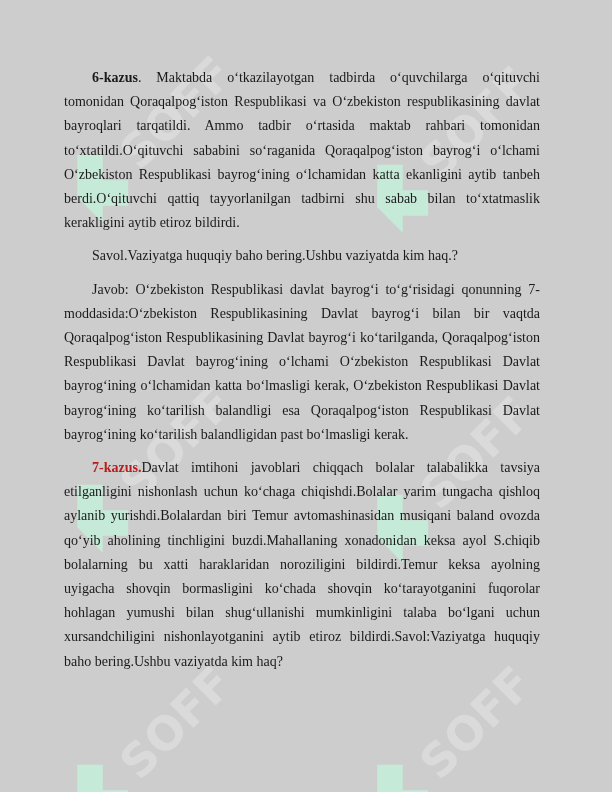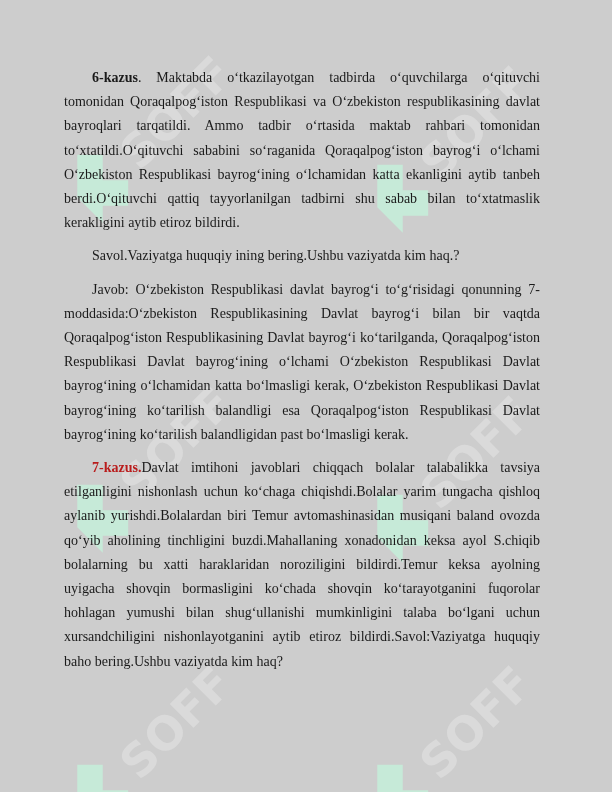--- a/index.html
+++ b/index.html
@@ -75,17 +75,17 @@
     <svg viewBox="0 0 200 200">
       <g transform="translate(20,180) rotate(-45)">
         <path d="M0,-18 L30,-48 L48,-30 L30,-12 L48,6 L30,24 L12,6 L0,18 Z M16,-16 L30,-30 L30,-2 Z" fill="#c6ead8"></path>
         <text x="62" y="8" font-family="'DejaVu Sans', sans-serif" font-weight="bold" font-size="46" fill="#dadada">SOFF</text>
       </g>
     </svg>
   </div>
 
   <div class="content">
     <p><span class="kazus">6-kazus</span><span>.</span><span> Maktabda o‘tkazilayotgan tadbirda o‘quvchilarga o‘qituvchi tomonidan Qoraqalpog‘iston Respublikasi va O‘zbekiston respublikasining davlat bayroqlari tarqatildi. Ammo tadbir o‘rtasida maktab rahbari tomonidan to‘xtatildi.O‘qituvchi sababini so‘raganida Qoraqalpog‘iston bayrog‘i o‘lchami O‘zbekiston Respublikasi bayrog‘ining o‘lchamidan katta ekanligini aytib tanbeh berdi.O‘qituvchi qattiq tayyorlanilgan tadbirni shu sabab bilan to‘xtatmaslik kerakligini aytib etiroz bildirdi.</span></p>
-    <p>Savol.Vaziyatga huquqiy ining bering.Ushbu vaziyatda kim haq.?</p>
+    <p>Savol.Vaziyatga huquqiy baho bering.Ushbu vaziyatda kim haq.?</p>
     <p>Javob: O‘zbekiston Respublikasi davlat bayrog‘i to‘g‘risidagi qonunning 7-moddasida:O‘zbekiston Respublikasining Davlat bayrog‘i bilan bir vaqtda Qoraqalpog‘iston Respublikasining Davlat bayrog‘i ko‘tarilganda, Qoraqalpog‘iston Respublikasi Davlat bayrog‘ining o‘lchami O‘zbekiston Respublikasi Davlat bayrog‘ining o‘lchamidan katta bo‘lmasligi kerak, O‘zbekiston Respublikasi Davlat bayrog‘ining ko‘tarilish balandligi esa Qoraqalpog‘iston Respublikasi Davlat bayrog‘ining ko‘tarilish balandligidan past bo‘lmasligi kerak.</p>
     <p><span class="kazus green">7-kazus.</span><span>Davlat imtihoni javoblari chiqqach bolalar talabalikka tavsiya etilganligini nishonlash uchun ko‘chaga chiqishdi.Bolalar yarim tungacha qishloq aylanib yurishdi.Bolalardan biri Temur avtomashinasidan musiqani baland ovozda qo‘yib aholining tinchligini buzdi.Mahallaning xonadonidan keksa ayol S.chiqib bolalarning bu xatti haraklaridan noroziligini bildirdi.Temur keksa ayolning uyigacha shovqin bormasligini ko‘chada shovqin ko‘tarayotganini fuqorolar hohlagan yumushi bilan shug‘ullanishi mumkinligini talaba bo‘lgani uchun xursandchiligini nishonlayotganini aytib etiroz bildirdi.Savol:Vaziyatga huquqiy baho bering.Ushbu vaziyatda kim haq?</span></p>
   </div>
 </div>
 
 </body></html>

